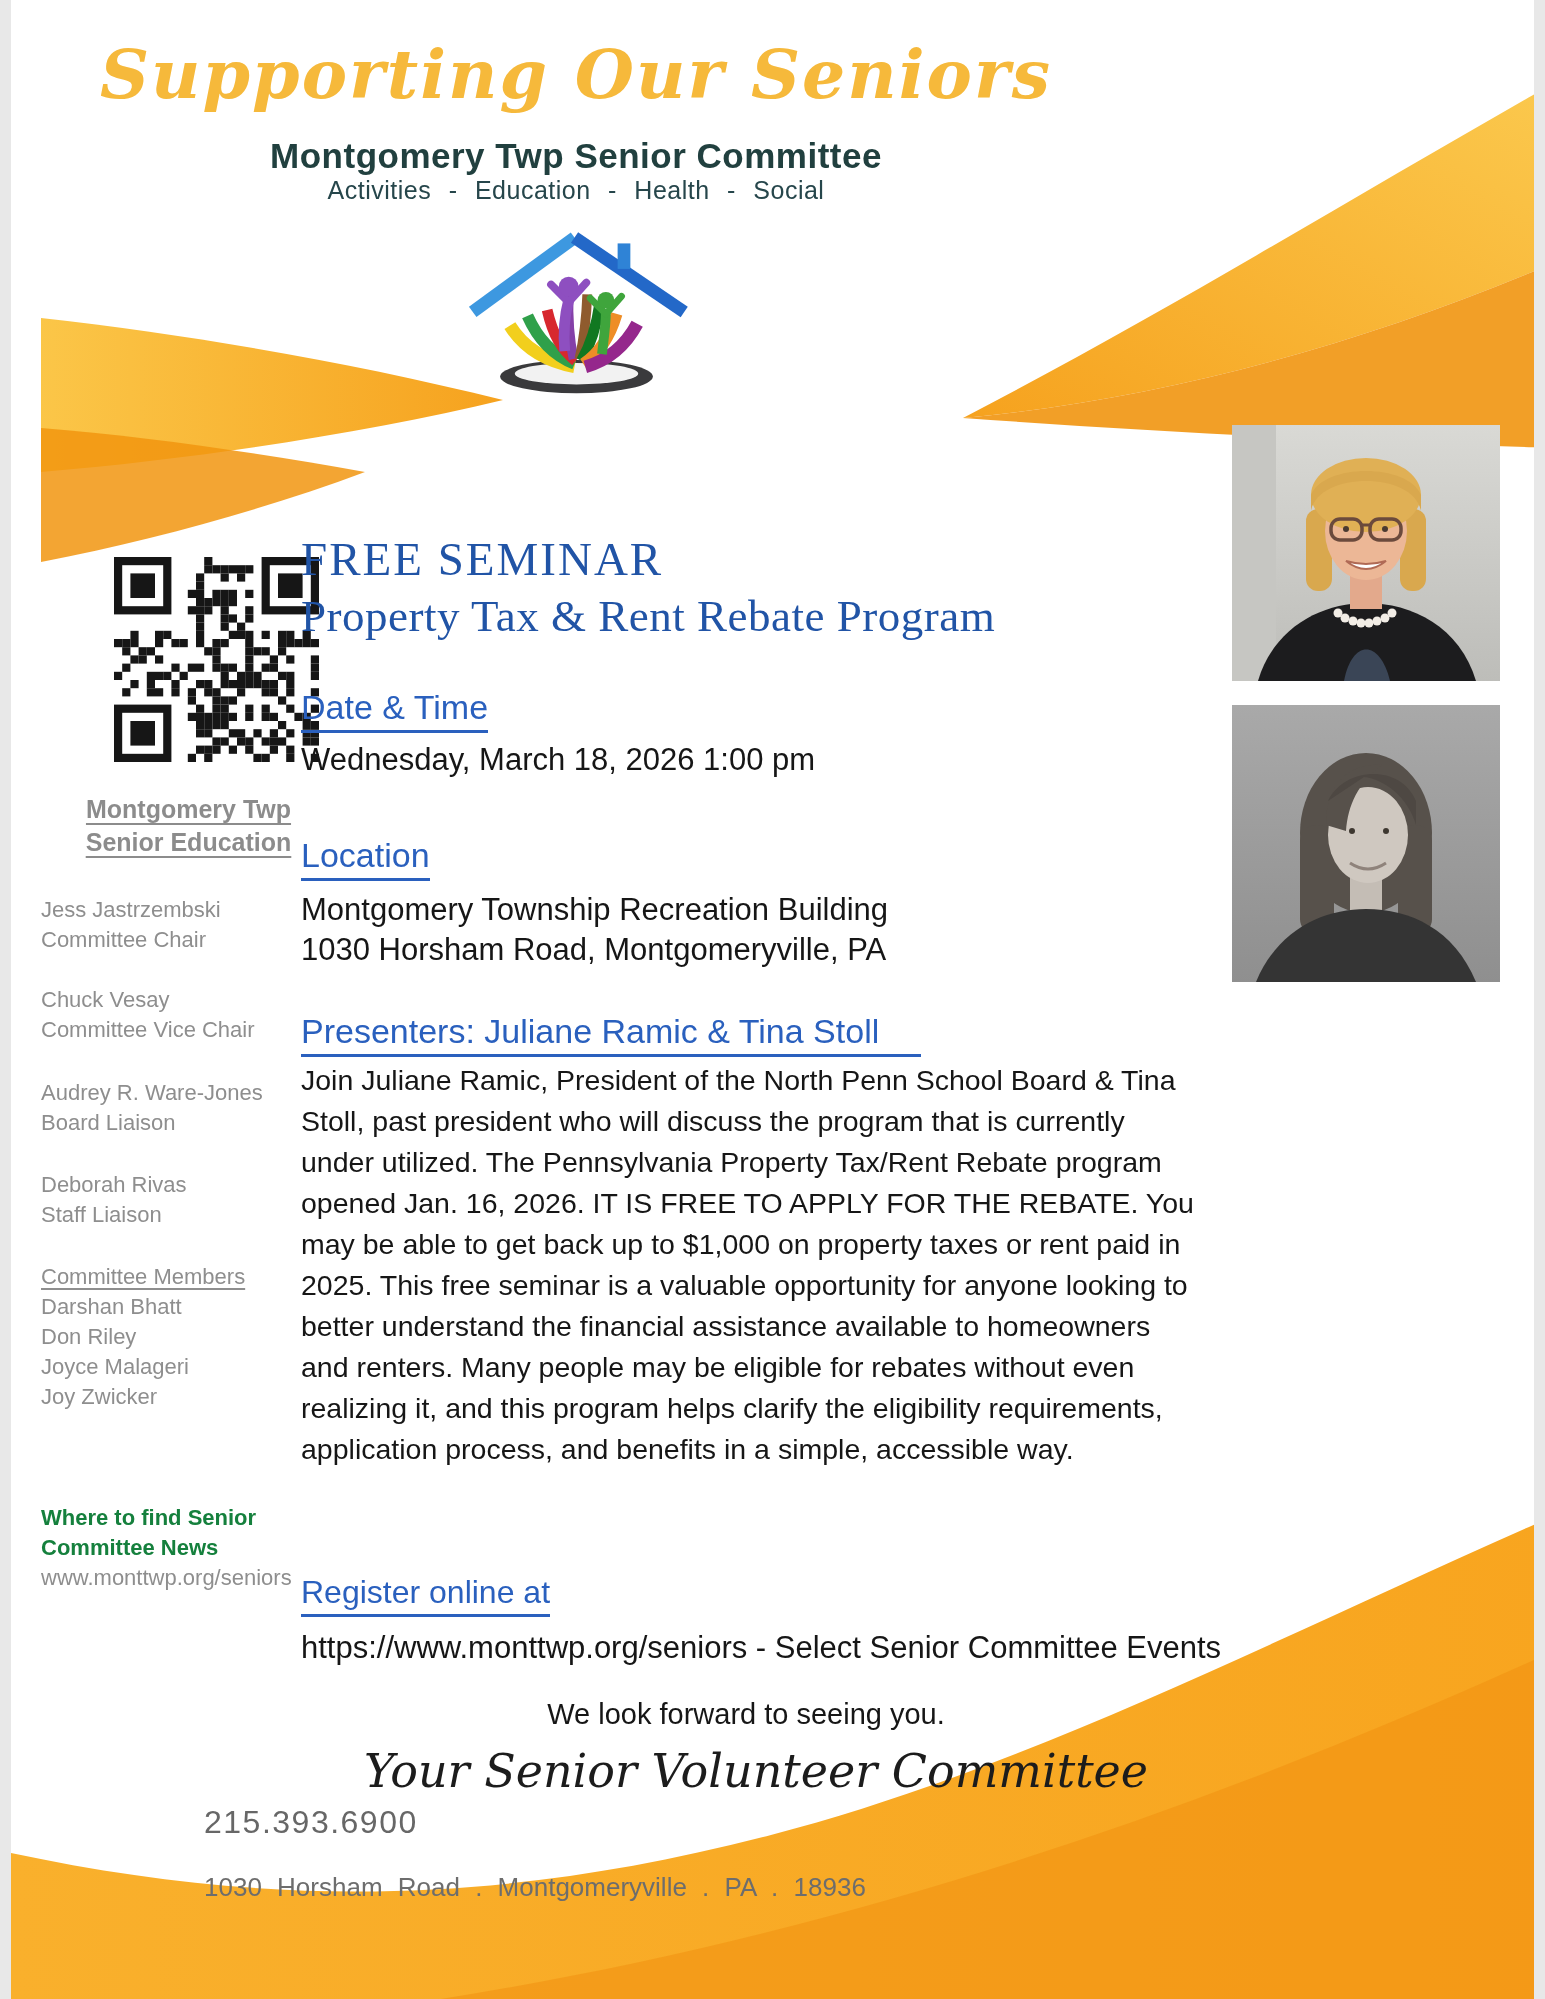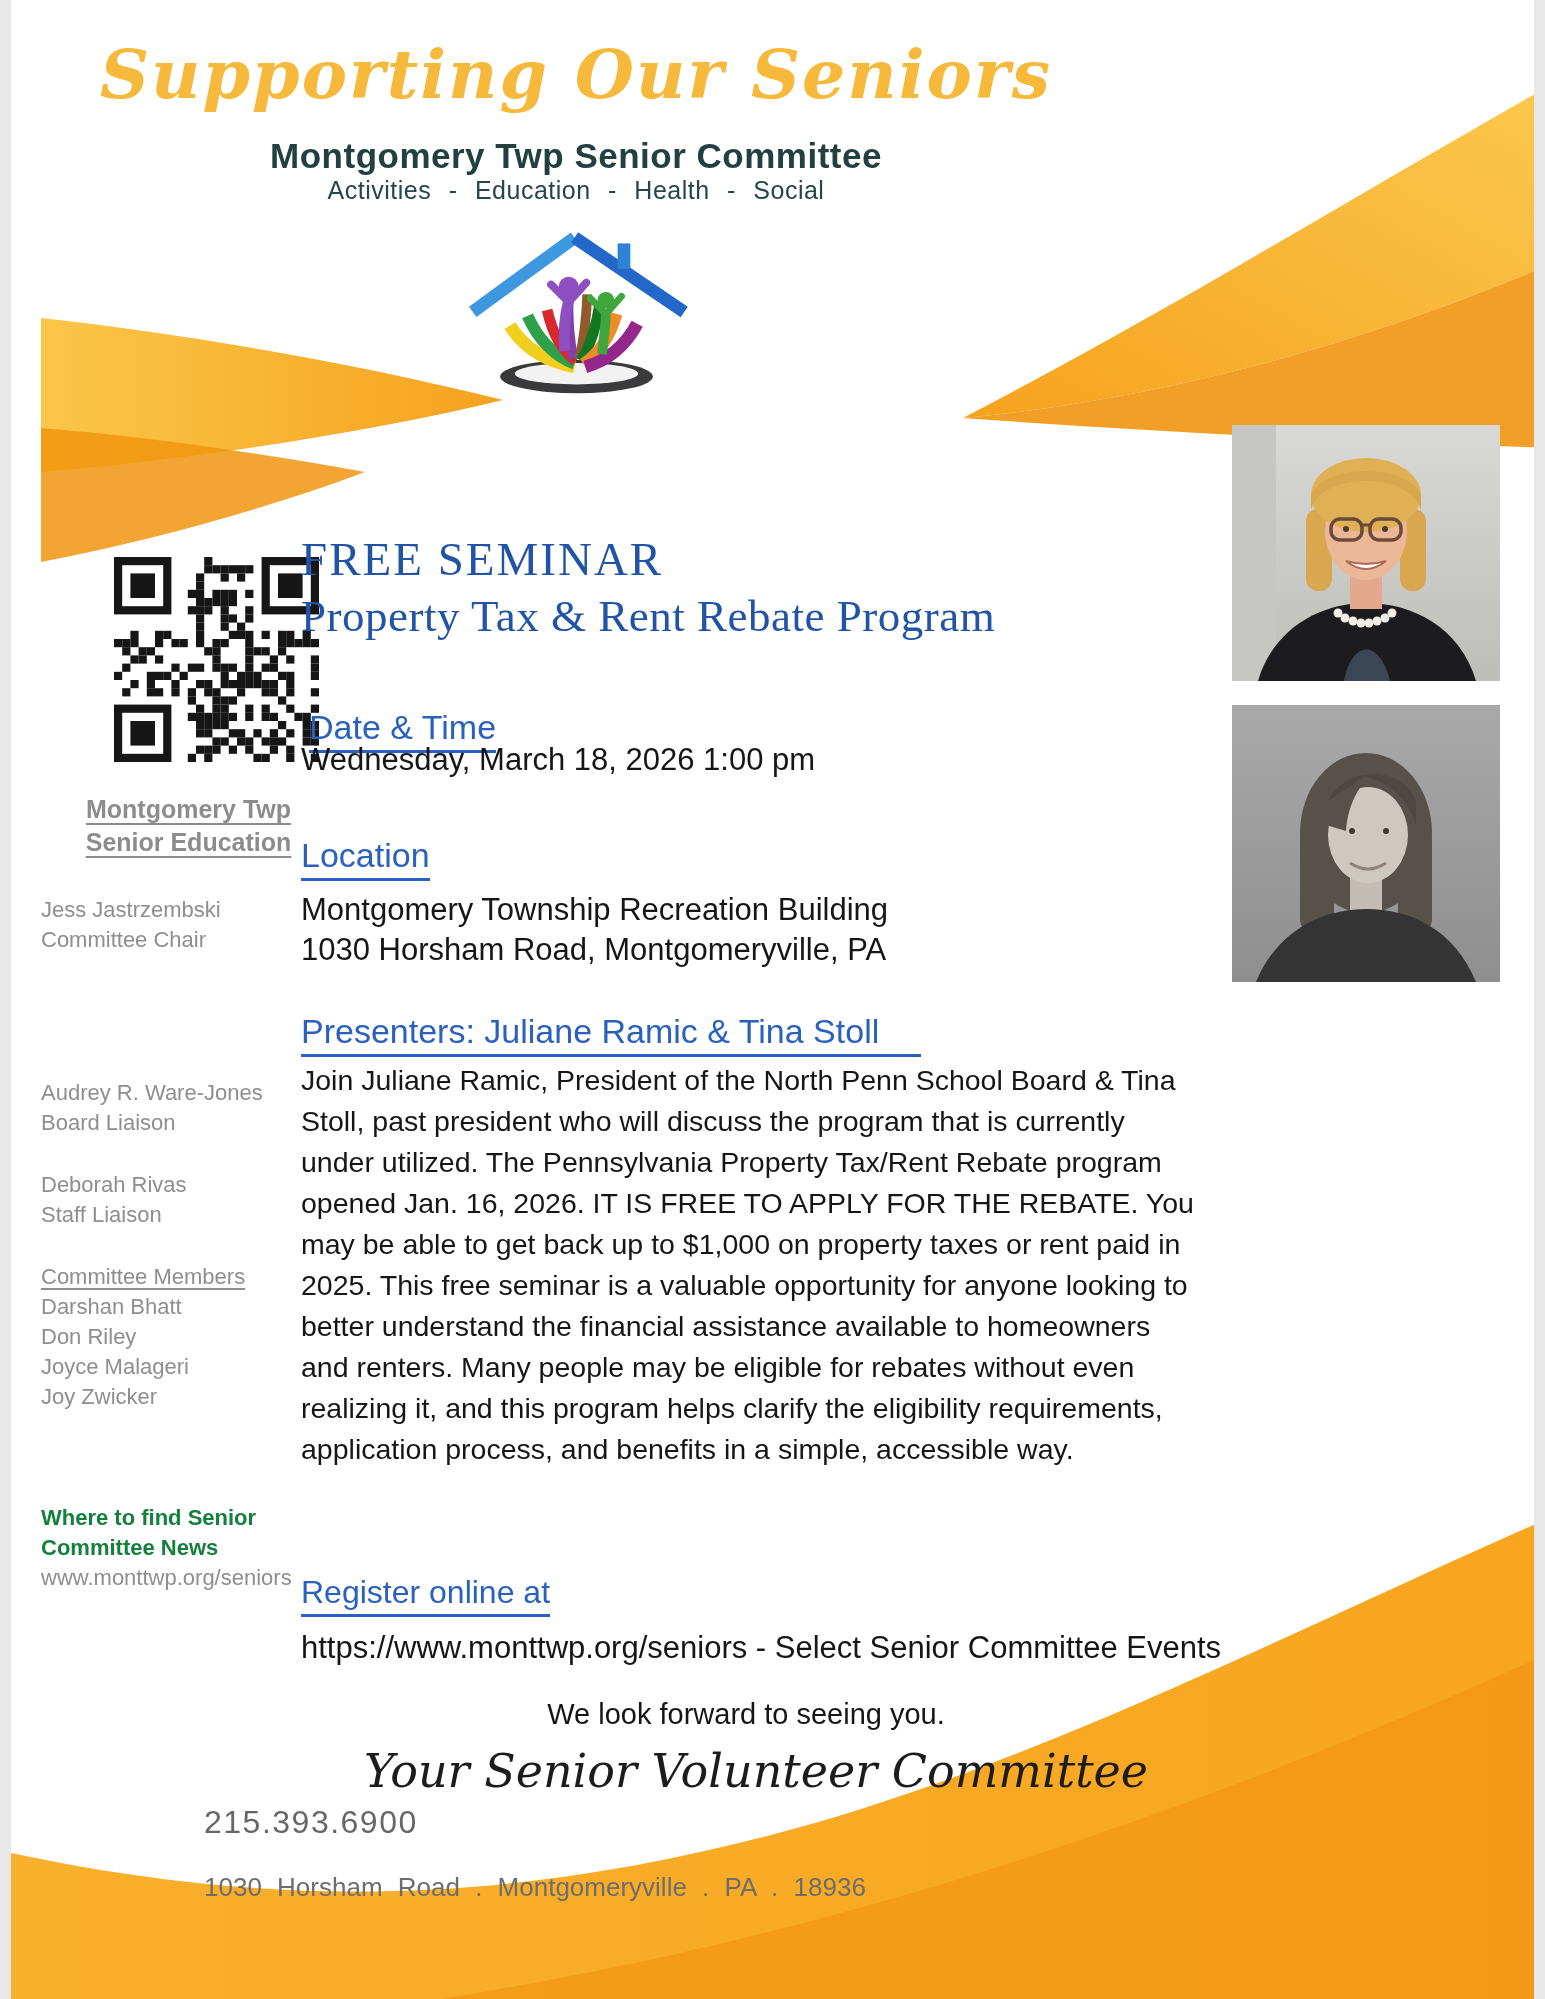--- a/index.html
+++ b/index.html
@@ -29,21 +29,21 @@
     font-size:22px;line-height:30px;}
   .sb-underline{text-decoration:underline;text-underline-offset:4px;}
   .sb-bold{font-weight:700;color:#15803d;}
 
   
   .h-serif{font-family:"Liberation Serif", serif;color:#2154A6;}
   .free-seminar{left:290px;top:532px;font-size:47px;letter-spacing:2px;}
   .seminar-title{left:290px;top:590px;font-size:45px;letter-spacing:.5px;}
   .link-head{color:#2A60BE;font-size:34px;
     border-bottom:3px solid #2A60BE;padding-bottom:3px;display:inline-block;}
-  .date-head{left:290px;top:708px;margin-left:8px;}
+  .date-head{left:290px;top:688px;}
   .date-val{left:290px;top:742px;font-size:31px;color:#161616;}
   .loc-head{left:290px;top:836px;}
   .loc-line1{left:290px;top:892px;font-size:31px;color:#161616;}
   .loc-line2{left:290px;top:932px;font-size:31px;color:#161616;}
   .pres-head{left:290px;top:1012px;padding-right:42px;}
   .desc{left:290px;top:1060px;width:900px;font-size:28.5px;line-height:41px;color:#161616;}
   .reg-head{left:290px;top:1574px;font-size:32px;padding-right:18px;}
   .reg-line{left:290px;top:1630px;font-size:31px;color:#161616;}
   .closing{left:290px;top:1698px;width:890px;text-align:center;font-size:29px;color:#161616;}
   .signature{left:290px;top:1728px;width:910px;text-align:center;
@@ -331,20 +331,24 @@
 
   <div class="abs sb-head">
     <span>Montgomery Twp</span><br>
     <span>Senior Education</span>
   </div>
 
   <div class="abs sb-block" style="top:895px;">
     <div>Jess Jastrzembski</div>
     <div>Committee Chair</div>
   </div>
+  <div class="abs sb-block" style="top:985px;">
+    <div>Chuck Vesay</div>
+    <div>Committee Vice Chair</div>
+  </div>
   <div class="abs sb-block" style="top:1078px;">
     <div>Audrey R. Ware-Jones</div>
     <div>Board Liaison</div>
   </div>
   <div class="abs sb-block" style="top:1170px;">
     <div>Deborah Rivas</div>
     <div>Staff Liaison</div>
   </div>
 
   <div class="abs sb-block" style="top:1262px;">

